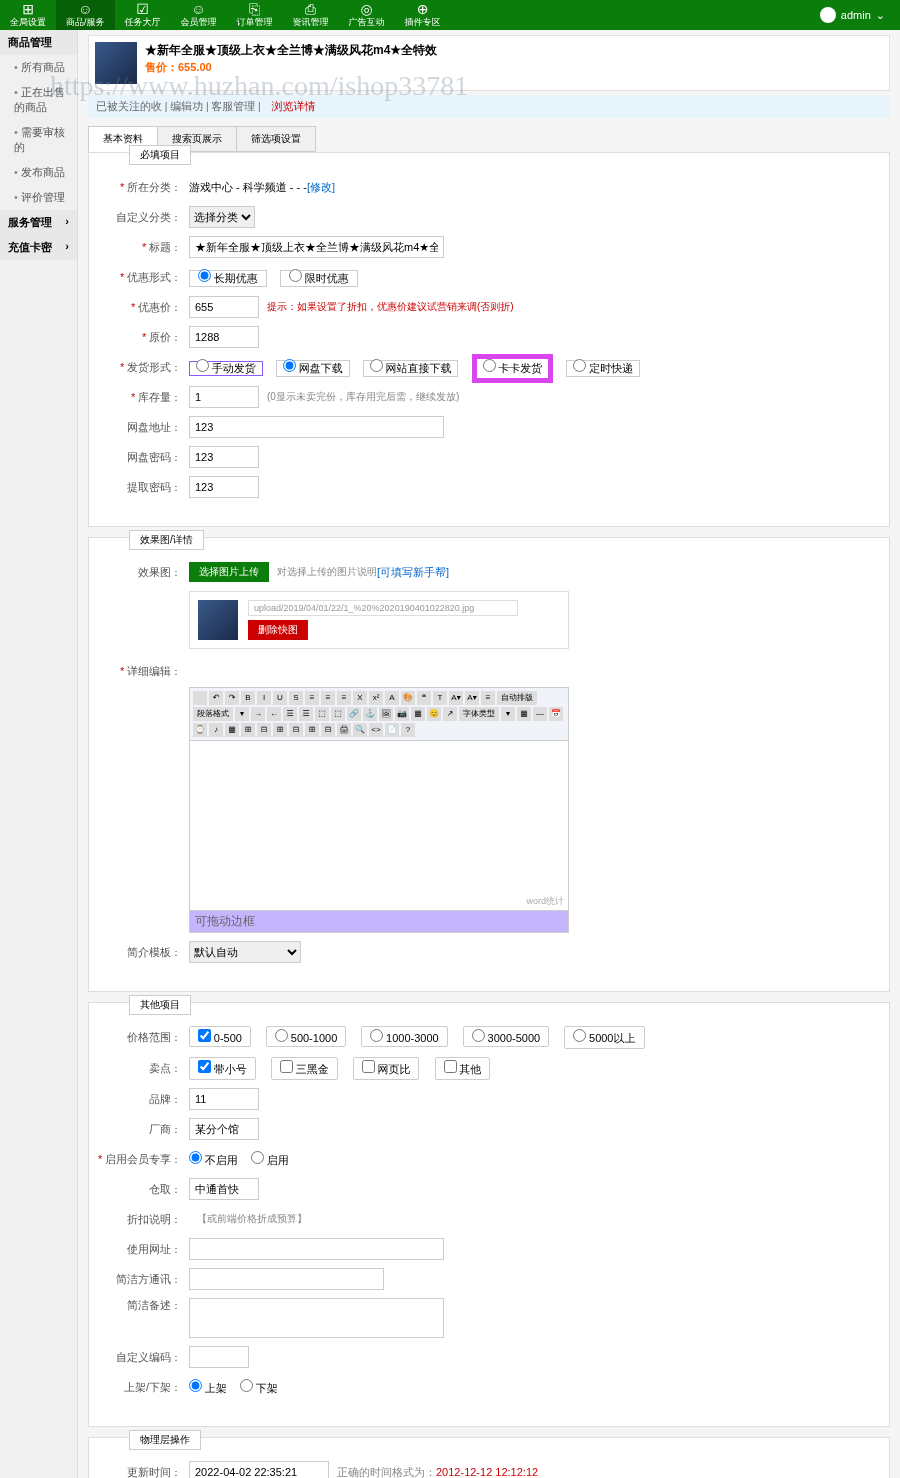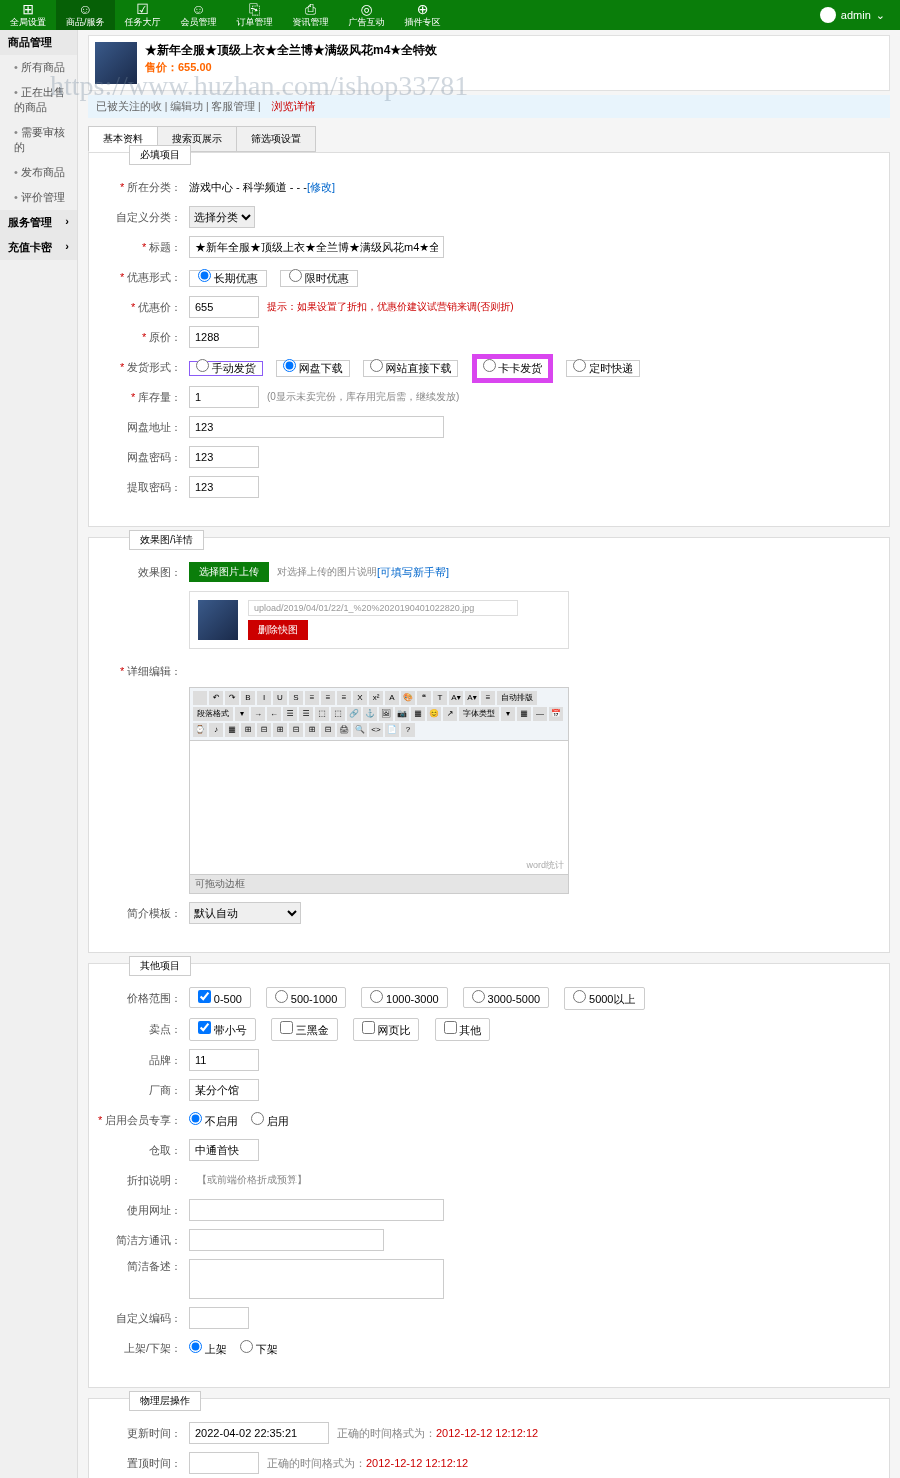--- a/index.html
+++ b/index.html
@@ -40,23 +40,23 @@
 .radio-group label{margin-right:10px;font-size:10px}
 .img-upload-box{margin-left:100px;border:1px solid #ddd;padding:8px;width:380px;display:flex;align-items:flex-start}
 .upload-thumb{width:40px;height:40px;background:linear-gradient(135deg,#3a5a8a,#1a2a4a);margin-right:10px}
 .upload-path{border:1px solid #ddd;padding:2px 5px;width:270px;color:#999;font-size:9px;margin-bottom:4px}
 .btn{padding:3px 10px;cursor:pointer;border:none;font-size:10px}
 .btn-green{background:#0a7d0a;color:#fff}
 .btn-red{background:#c00;color:#fff}
 .editor{margin-left:100px;width:380px}
 .editor-toolbar{background:#f0f4f8;border:1px solid #ccc;padding:3px;display:flex;flex-wrap:wrap;gap:2px}
 .editor-toolbar span{width:14px;height:14px;background:#ddd;display:inline-block;font-size:8px;text-align:center;line-height:14px;cursor:pointer}
-.editor-body{border:1px solid #ccc;border-top:none;height:134px;background:#fff;position:relative}
+.editor-body{border:1px solid #ccc;border-top:none;height:170px;background:#fff;position:relative}
 .editor-status{position:absolute;bottom:2px;right:4px;color:#aaa;font-size:9px}
-.editor-footer{border:1px solid #ccc;border-top:none;padding:2px 5px;color:#666;background:#e5e5e5;font-size:10px}
+.editor-footer{border:1px solid #ccc;border-top:none;padding:2px 5px;color:#666;background:#c4b5fd;font-size:12px}
 .select{height:22px;border:1px solid #ccc}
 .checkbox-group label{margin-right:12px;border:1px solid #ccc;padding:2px 8px;border-radius:2px;display:inline-block;font-size:10px}
 .watermark{position:fixed;top:70px;left:50px;font-size:28px;color:rgba(120,140,160,0.35);font-family:serif;pointer-events:none;z-index:999}
 .link-blue{color:#06c}
 .textarea{border:1px solid #ccc;width:255px;height:40px;resize:none}
 </style>
 </head>
 <body>
 
 <div class="watermark">https://www.huzhan.com/ishop33781</div>

